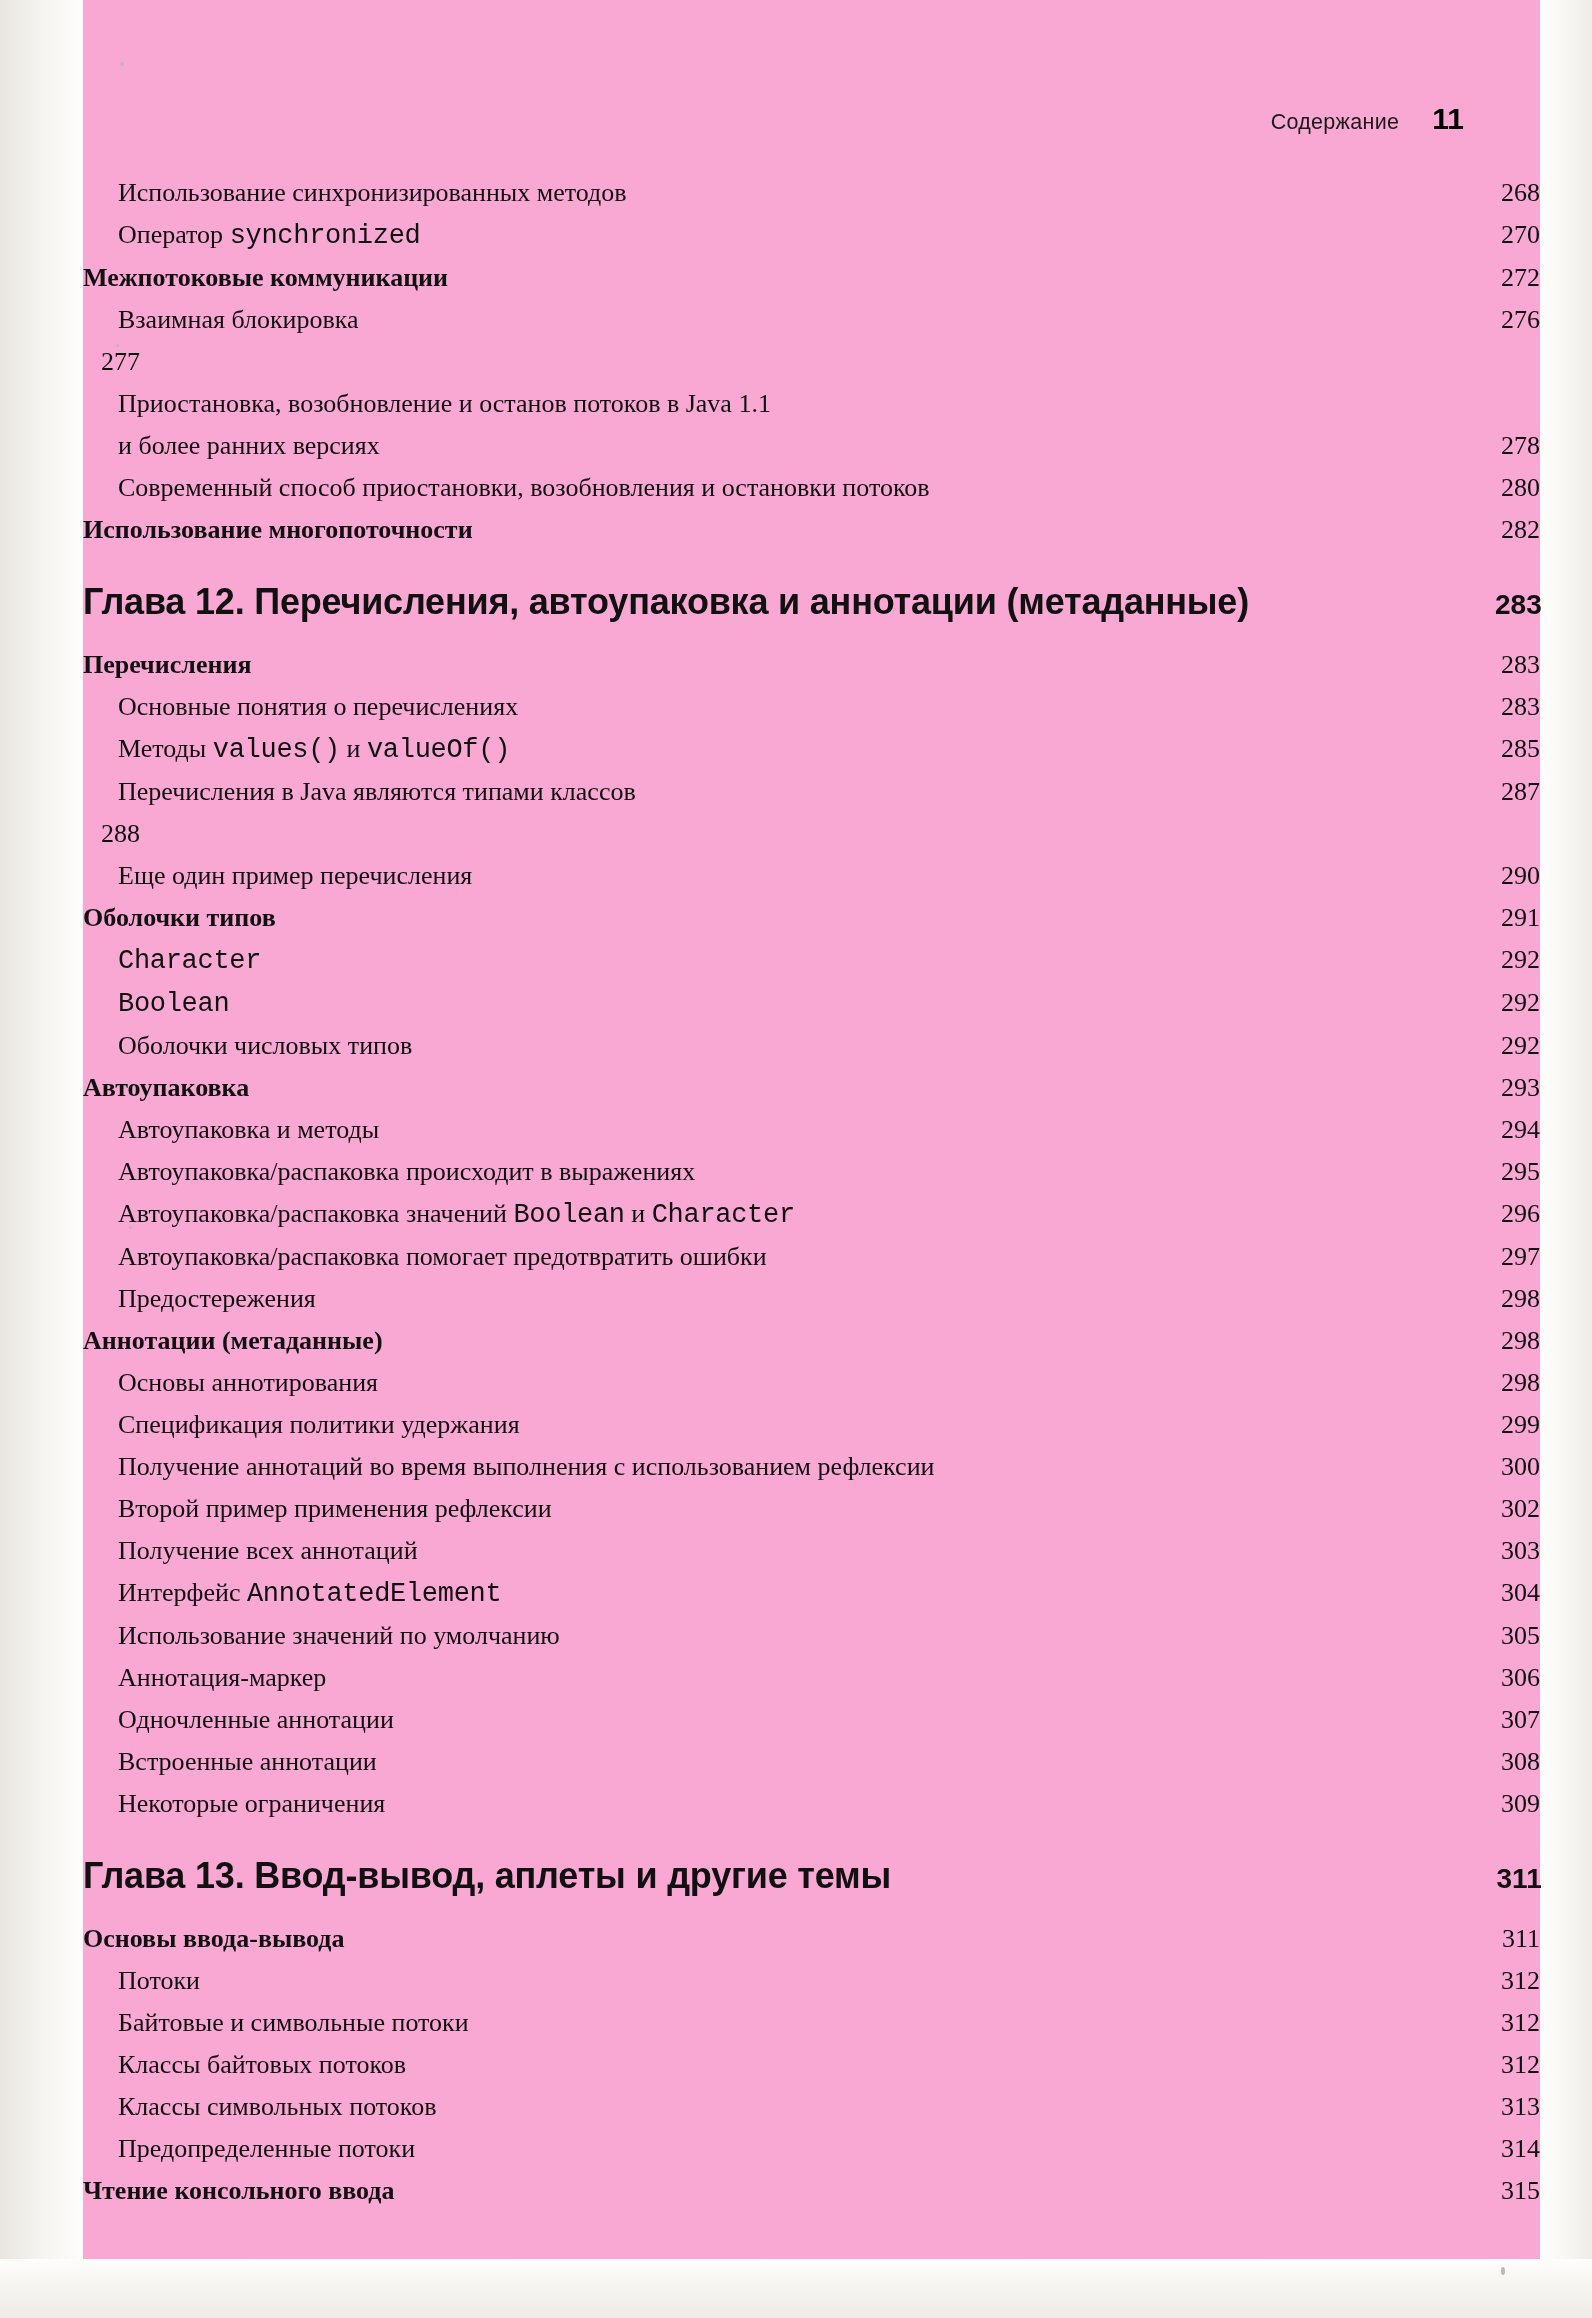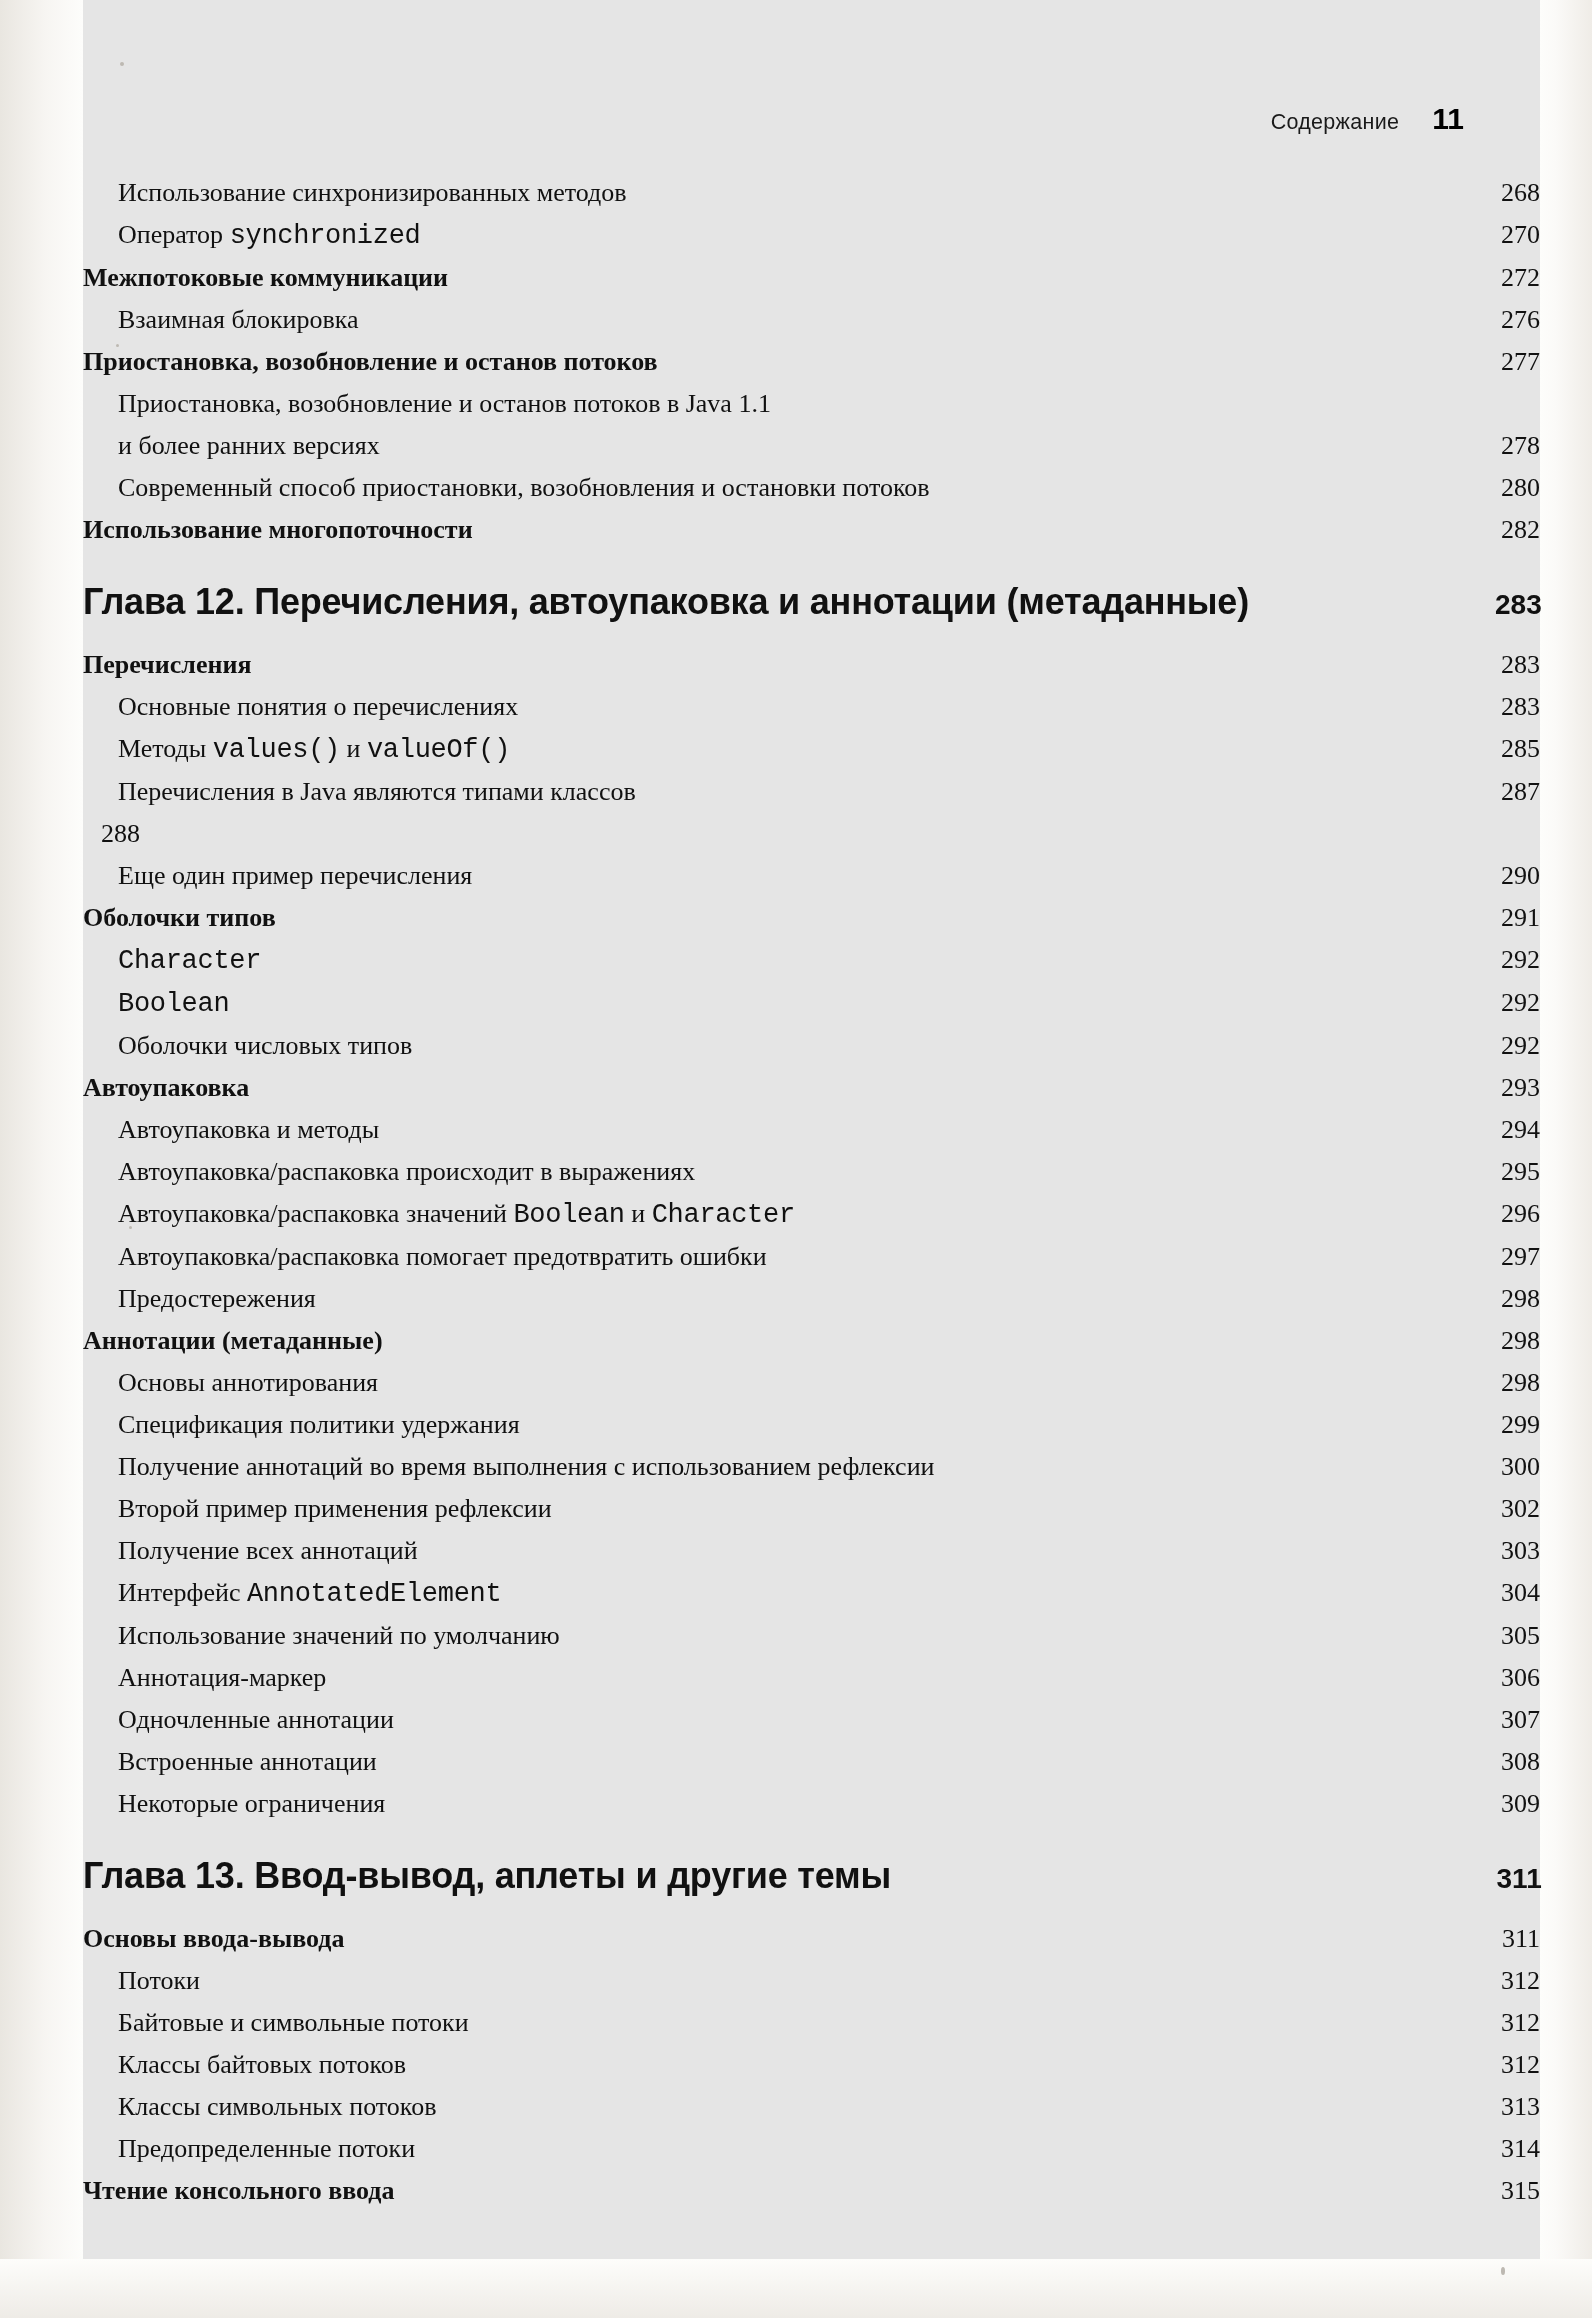--- a/index.html
+++ b/index.html
@@ -4,21 +4,21 @@
 <style>
   html, body {
     margin: 0;
     padding: 0;
     background: #ffffff;
   }
   .page {
     position: relative;
     width: 1592px;
     height: 2319px;
-    background: #e5e5e5;
+    background: #f9a8d4;
     font-family: "Liberation Serif", serif;
     color: #111111;
     overflow: hidden;
   }
   
   .edge-left {
     position: absolute;
     left: 0; top: 0;
     width: 83px; height: 2319px;
     background: linear-gradient(to right, #e9e6e0 0%, #f7f5f2 55%, #fdfdfb 100%);
@@ -173,21 +173,20 @@
         </div>
         <div class="row lvl0">
           <span class="label">Межпотоковые коммуникации</span>
           <span class="pageno">272</span>
         </div>
         <div class="row lvl1">
           <span class="label">Взаимная блокировка</span>
           <span class="pageno">276</span>
         </div>
         <div class="row lvl0">
-          <span class="label">Приостановка, возобновление и останов потоков</span>
           <span class="pageno">277</span>
         </div>
         <div class="row lvl1 cont">
           <span class="label">Приостановка, возобновление и останов потоков в Java 1.1</span>
           <span class="pageno"></span>
         </div>
         <div class="row lvl1">
           <span class="label">и более ранних версиях</span>
           <span class="pageno">278</span>
         </div>

